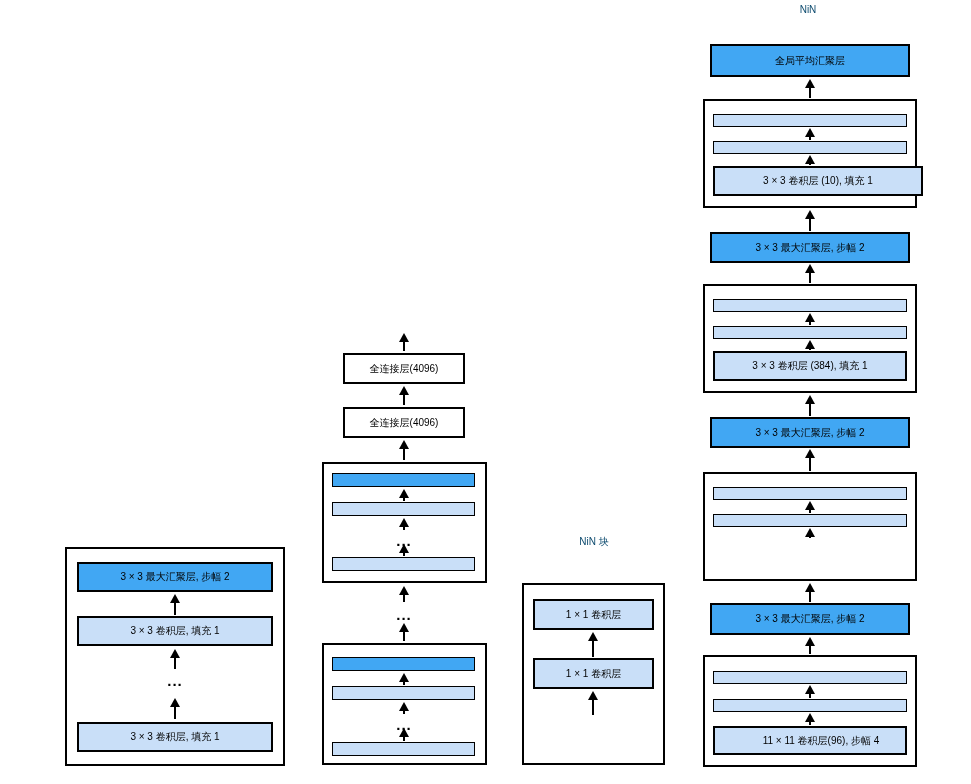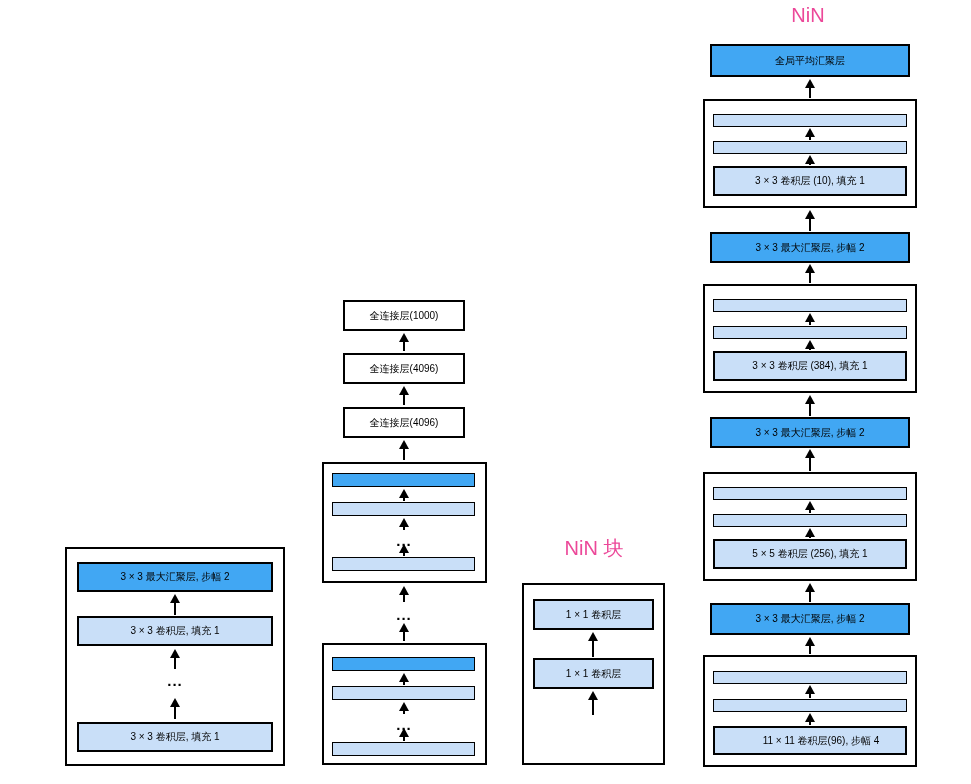--- a/index.html
+++ b/index.html
@@ -2,21 +2,21 @@
 <html><head>
 <meta charset="utf-8">
 <style>
   html,body{margin:0;padding:0;background:#ffffff;}
   .canvas{
     position:relative;width:971px;height:784px;background:#ffffff;
     font-family:"Liberation Sans","DejaVu Sans",sans-serif;color:#000;
     overflow:hidden;
   }
   .canvas *{box-sizing:border-box;}
-  .title{position:absolute;text-align:center;font-size:20px;color:#ec4899;}
+  .title{position:absolute;text-align:center;font-size:10px;color:#0c4a6e;}
   .frame{position:absolute;border:2px solid #000;background:#fff;}
   .layer{
     position:absolute;border:2px solid #000;
     display:flex;align-items:center;justify-content:center;
     font-size:10px;white-space:nowrap;
   }
   .bar{position:absolute;border:1.5px solid #000;}
   .arrow{position:absolute;width:14px;}
   .arrow::before{
     content:"";position:absolute;left:6px;top:6px;bottom:0;width:2px;background:#000;
@@ -38,21 +38,20 @@
 
   <div class="frame" style="left:65px;top:547px;width:220px;height:219px"></div>
   <div class="layer pool" style="left: 77px; top: 562px; width: 196px; height: 30px; background: rgb(65, 167, 243);">3 × 3 最大汇聚层, 步幅 2</div>
   <div class="arrow" style="left:168px;top:594px;height:21px"></div>
   <div class="layer conv" style="left: 77px; top: 616px; width: 196px; height: 30px; background: rgb(201, 223, 248);">3 × 3 卷积层, 填充 1</div>
   <div class="arrow" style="left:168px;top:649px;height:20px"></div>
   <div class="dots" style="left:155px;top:676px;width:40px">...</div>
   <div class="arrow" style="left:168px;top:698px;height:21px"></div>
   <div class="layer conv" style="left: 77px; top: 722px; width: 196px; height: 30px; background: rgb(201, 223, 248);">3 × 3 卷积层, 填充 1</div>
 
-  <div class="layer fc" style="left: 343px; top: 300px; width: 122px; height: 31px; background: rgb(255, 255, 255);">全连接层(1000)</div>
   <div class="arrow" style="left:397px;top:333px;height:18px"></div>
   <div class="layer fc" style="left: 343px; top: 353px; width: 122px; height: 31px; background: rgb(255, 255, 255);">全连接层(4096)</div>
   <div class="arrow" style="left:397px;top:386px;height:19px"></div>
   <div class="layer fc" style="left: 343px; top: 407px; width: 122px; height: 31px; background: rgb(255, 255, 255);">全连接层(4096)</div>
   <div class="arrow" style="left:397px;top:440px;height:20px"></div>
 
   <div class="frame" style="left:322px;top:462px;width:165px;height:121px"></div>
   <div class="bar bar-dark" style="left: 332px; top: 473px; width: 143px; height: 14px; background: rgb(65, 167, 243);"></div>
   <div class="arrow" style="left:397px;top:489px;height:12px"></div>
   <div class="bar bar-light" style="left: 332px; top: 502px; width: 143px; height: 14px; background: rgb(201, 223, 248);"></div>
@@ -83,21 +82,21 @@
 
   <div class="title" style="left:708px;top:4px;width:200px">NiN</div>
   <div class="layer pool" style="left: 710px; top: 44px; width: 200px; height: 33px; background: rgb(65, 167, 243);">全局平均汇聚层</div>
   <div class="arrow" style="left:803px;top:79px;height:19px"></div>
 
   <div class="frame" style="left:703px;top:99px;width:214px;height:109px"></div>
   <div class="bar bar-light" style="left: 713px; top: 114px; width: 194px; height: 13px; background: rgb(201, 223, 248);"></div>
   <div class="arrow" style="left:803px;top:128px;height:12px"></div>
   <div class="bar bar-light" style="left: 713px; top: 141px; width: 194px; height: 13px; background: rgb(201, 223, 248);"></div>
   <div class="arrow" style="left:803px;top:155px;height:10px"></div>
-  <div class="layer conv" style="left: 713px; top: 166px; width: 194px; height: 30px; background: rgb(201, 223, 248);">3 × 3 卷积层 (10), 填充 1</div>
+  <div class="layer conv" style="left: 713px; top: 166px; width: 210px; height: 30px; background: rgb(201, 223, 248);">3 × 3 卷积层 (10), 填充 1</div>
 
   <div class="arrow" style="left:803px;top:210px;height:21px"></div>
   <div class="layer pool" style="left: 710px; top: 232px; width: 200px; height: 31px; background: rgb(65, 167, 243);">3 × 3 最大汇聚层, 步幅 2</div>
   <div class="arrow" style="left:803px;top:264px;height:19px"></div>
 
   <div class="frame" style="left:703px;top:284px;width:214px;height:109px"></div>
   <div class="bar bar-light" style="left: 713px; top: 299px; width: 194px; height: 13px; background: rgb(201, 223, 248);"></div>
   <div class="arrow" style="left:803px;top:313px;height:12px"></div>
   <div class="bar bar-light" style="left: 713px; top: 326px; width: 194px; height: 13px; background: rgb(201, 223, 248);"></div>
   <div class="arrow" style="left:803px;top:340px;height:10px"></div>
@@ -105,21 +104,20 @@
 
   <div class="arrow" style="left:803px;top:395px;height:21px"></div>
   <div class="layer pool" style="left: 710px; top: 417px; width: 200px; height: 31px; background: rgb(65, 167, 243);">3 × 3 最大汇聚层, 步幅 2</div>
   <div class="arrow" style="left:803px;top:449px;height:22px"></div>
 
   <div class="frame" style="left:703px;top:472px;width:214px;height:109px"></div>
   <div class="bar bar-light" style="left: 713px; top: 487px; width: 194px; height: 13px; background: rgb(201, 223, 248);"></div>
   <div class="arrow" style="left:803px;top:501px;height:12px"></div>
   <div class="bar bar-light" style="left: 713px; top: 514px; width: 194px; height: 13px; background: rgb(201, 223, 248);"></div>
   <div class="arrow" style="left:803px;top:528px;height:10px"></div>
-  <div class="layer conv" style="left: 713px; top: 539px; width: 194px; height: 30px; background: rgb(201, 223, 248);">5 × 5 卷积层 (256), 填充 1</div>
 
   <div class="arrow" style="left:803px;top:583px;height:19px"></div>
   <div class="layer pool" style="left: 710px; top: 603px; width: 200px; height: 32px; background: rgb(65, 167, 243);">3 × 3 最大汇聚层, 步幅 2</div>
   <div class="arrow" style="left:803px;top:637px;height:17px"></div>
 
   <div class="frame" style="left:703px;top:655px;width:214px;height:112px"></div>
   <div class="bar bar-light" style="left: 713px; top: 671px; width: 194px; height: 13px; background: rgb(201, 223, 248);"></div>
   <div class="arrow" style="left:803px;top:685px;height:13px"></div>
   <div class="bar bar-light" style="left: 713px; top: 699px; width: 194px; height: 13px; background: rgb(201, 223, 248);"></div>
   <div class="arrow" style="left:803px;top:713px;height:12px"></div>

